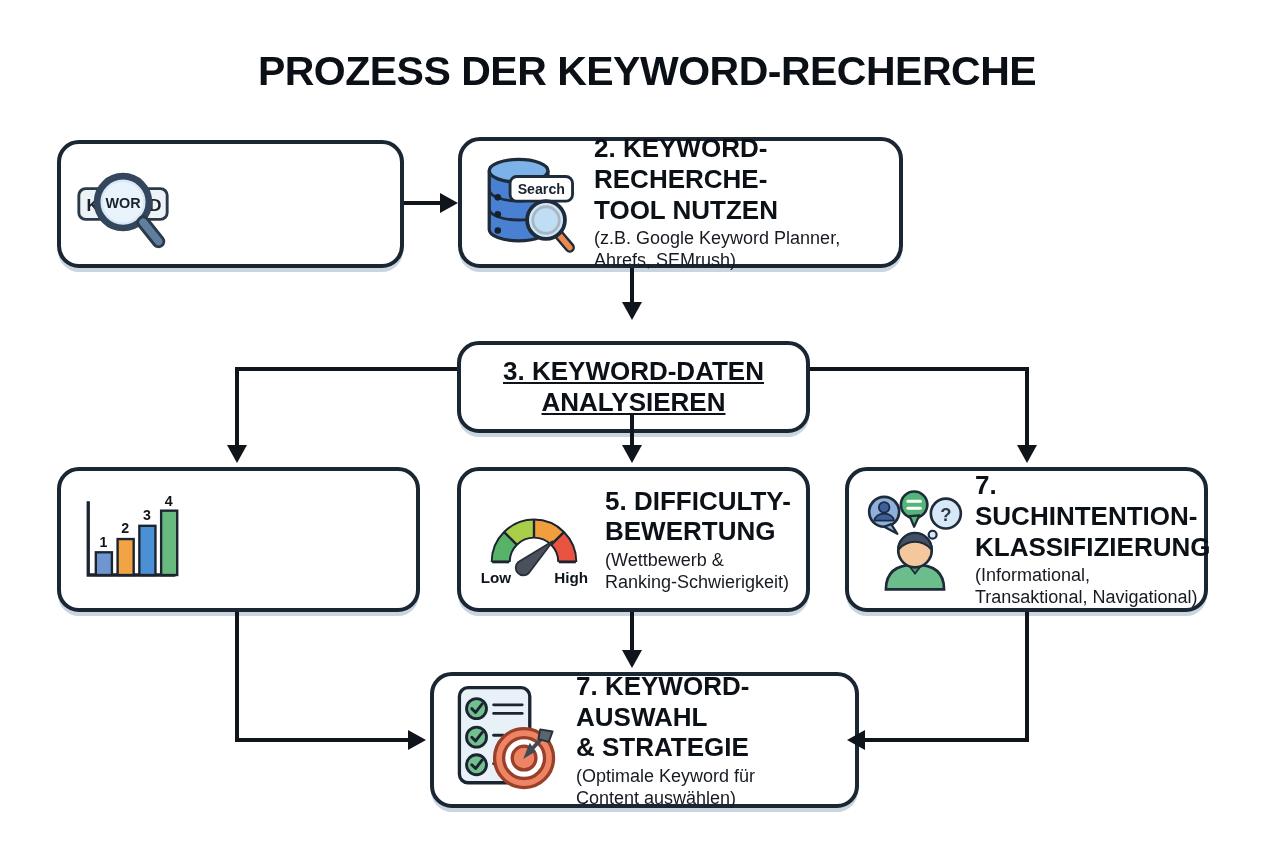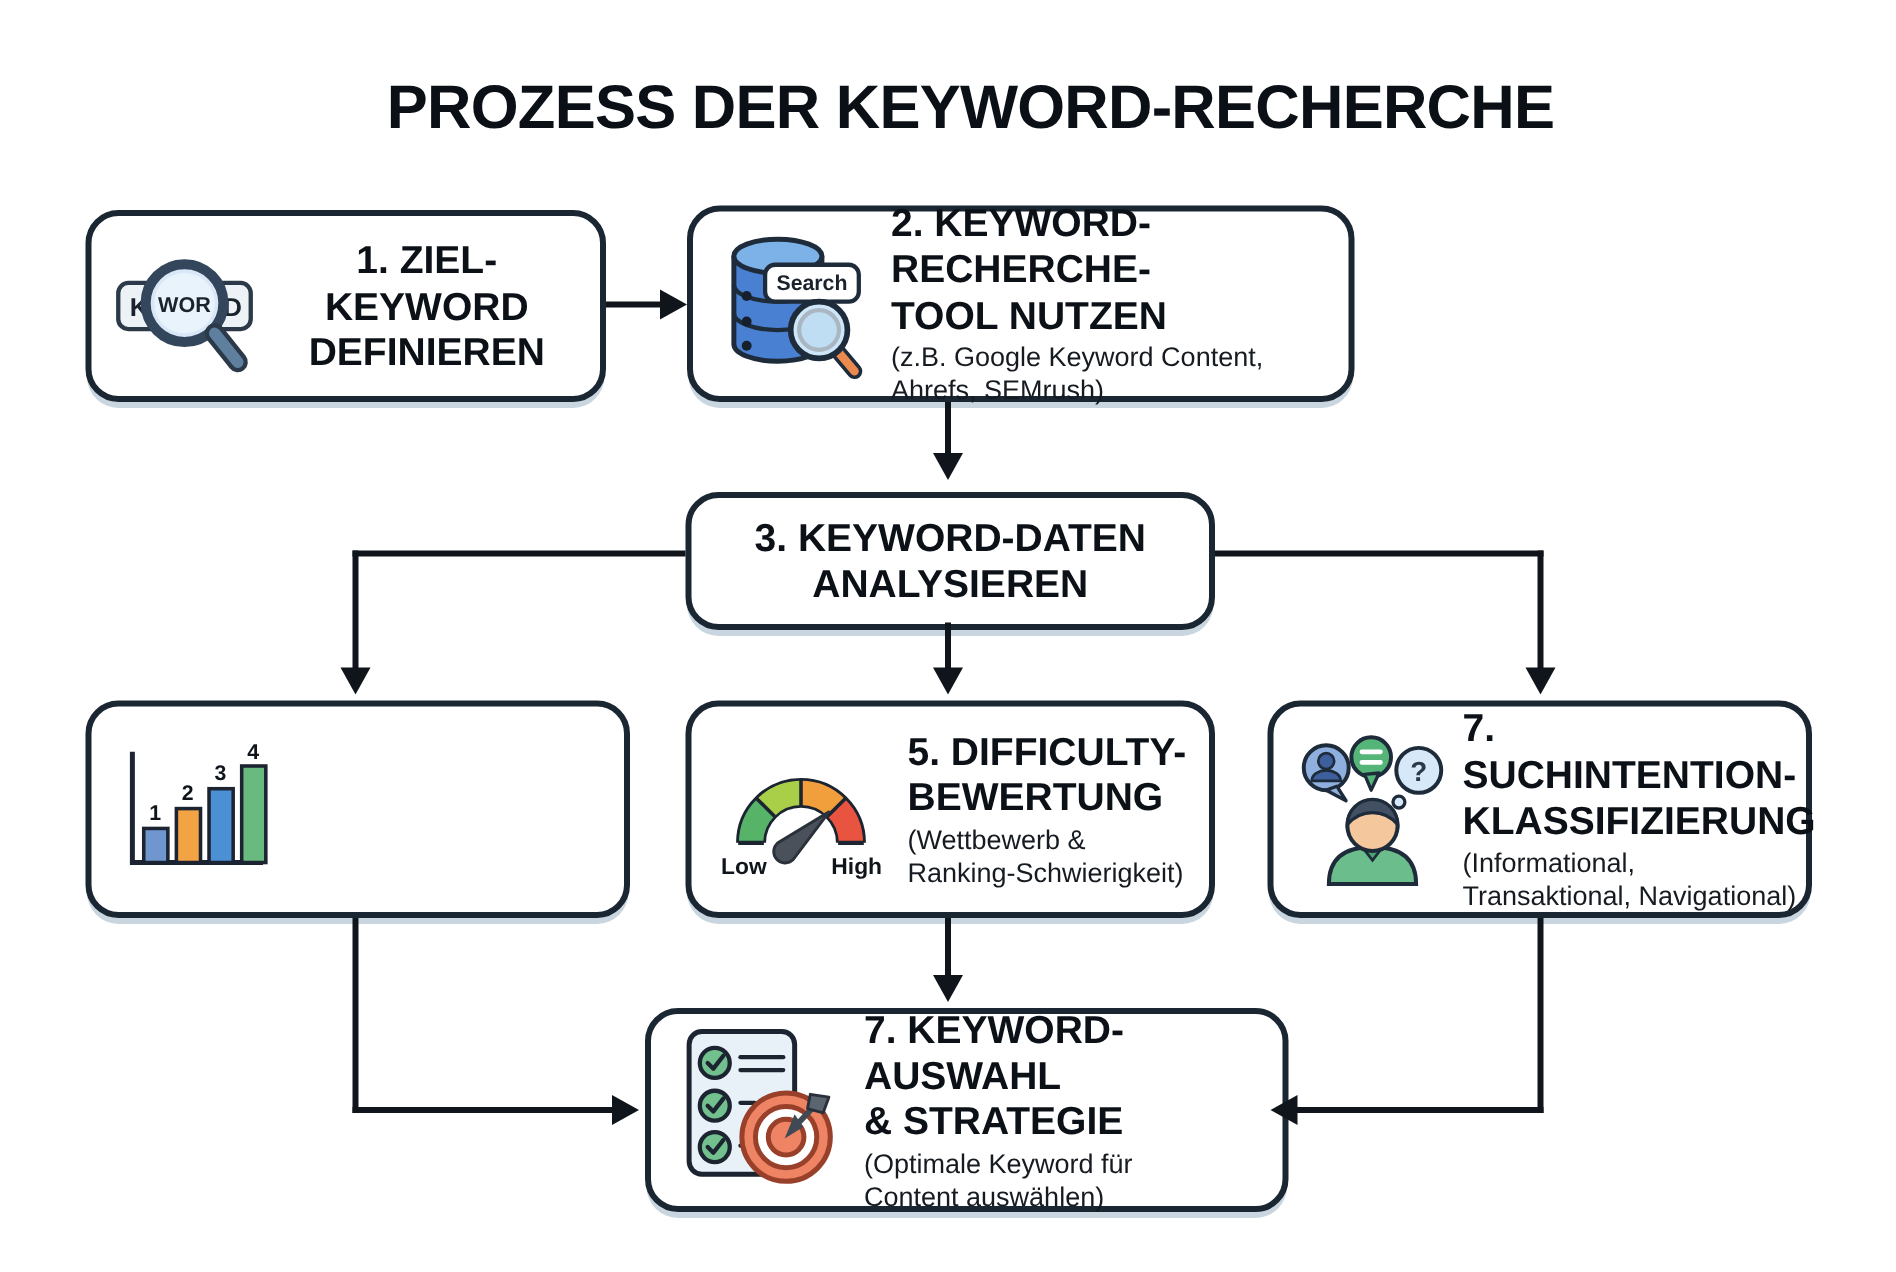--- a/index.html
+++ b/index.html
@@ -41,24 +41,20 @@
         <rect x="4" y="36" width="92" height="32" rx="7" fill="#edf2f7" stroke="#2b3949" stroke-width="3"></rect>
         <text x="12" y="59" font-size="18" font-weight="bold" fill="#1a222c">K</text>
         <text x="77" y="59" font-size="18" font-weight="bold" fill="#1a222c">D</text>
         <circle cx="50" cy="50" r="27" fill="#d9e8f6" stroke="#33465c" stroke-width="7"></circle>
         <circle cx="50" cy="50" r="21" fill="#e9f3fb" stroke="none"></circle>
         <text x="50" y="56" text-anchor="middle" font-size="15" font-weight="bold" fill="#1a222c">WOR</text>
         <line x1="71" y1="71" x2="87" y2="91" stroke="#2b3949" stroke-width="14" stroke-linecap="round"></line>
         <line x1="71" y1="71" x2="87" y2="91" stroke="#5f7f9e" stroke-width="8" stroke-linecap="round"></line>
       </svg>
     </div>
-    <div class="node-text center-text">
-      <div class="node-title">1. ZIEL-KEYWORD
-DEFINIEREN</div>
-    </div>
   </div>
 
   <div class="node" style="left:458px;top:137px;width:445px;height:131px;">
     <div class="node-icon">
       <svg width="106" height="110" viewBox="0 0 112 112">
         <path d="M14 22 v62 a31 12 0 0 0 62 0 V22" fill="#4a80d2" stroke="#1e2b3a" stroke-width="3.5"></path>
         <path d="M14 42 a31 12 0 0 0 62 0" fill="none" stroke="#1e2b3a" stroke-width="3"></path>
         <path d="M14 62 a31 12 0 0 0 62 0" fill="none" stroke="#1e2b3a" stroke-width="3"></path>
         <ellipse cx="45" cy="22" rx="31" ry="12" fill="#7cb2e8" stroke="#1e2b3a" stroke-width="3.5"></ellipse>
         <circle cx="23" cy="50" r="3.5" fill="#16202c"></circle>
@@ -68,26 +64,26 @@
         <text x="69" y="46" text-anchor="middle" font-size="15" font-weight="bold" fill="#1a222c">Search</text>
         <line x1="88" y1="90" x2="99" y2="103" stroke="#1e2b3a" stroke-width="11" stroke-linecap="round"></line>
         <line x1="88" y1="90" x2="99" y2="103" stroke="#ea8a4f" stroke-width="6" stroke-linecap="round"></line>
         <circle cx="74" cy="74" r="20" fill="#cde6f8" stroke="#1e2b3a" stroke-width="4"></circle>
         <circle cx="74" cy="74" r="14" fill="#bfdef4" stroke="#aab6c2" stroke-width="3"></circle>
       </svg>
     </div>
     <div class="node-text">
       <div class="node-title">2. KEYWORD-RECHERCHE-
 TOOL NUTZEN</div>
-      <div class="node-sub">(z.B. Google Keyword Content,
+      <div class="node-sub">(z.B. Google Keyword Planner,
 Ahrefs, SEMrush)</div>
     </div>
   </div>
 
-  <div class="node" style="left:457px;top:328px;width:353px;height:92px;justify-content:center;">
+  <div class="node" style="left:457px;top:341px;width:353px;height:92px;justify-content:center;text-decoration:underline;">
     <div class="node-text center-text">
       <div class="node-title">3. KEYWORD-DATEN
 ANALYSIEREN</div>
     </div>
   </div>
 
   <div class="node" style="left:57px;top:467px;width:363px;height:145px;">
     <div class="node-icon">
       <svg width="106" height="94" viewBox="0 0 112 98">
         <path d="M14 8 V86 H106" stroke="#1b2430" stroke-width="3.5" fill="none"></path>

